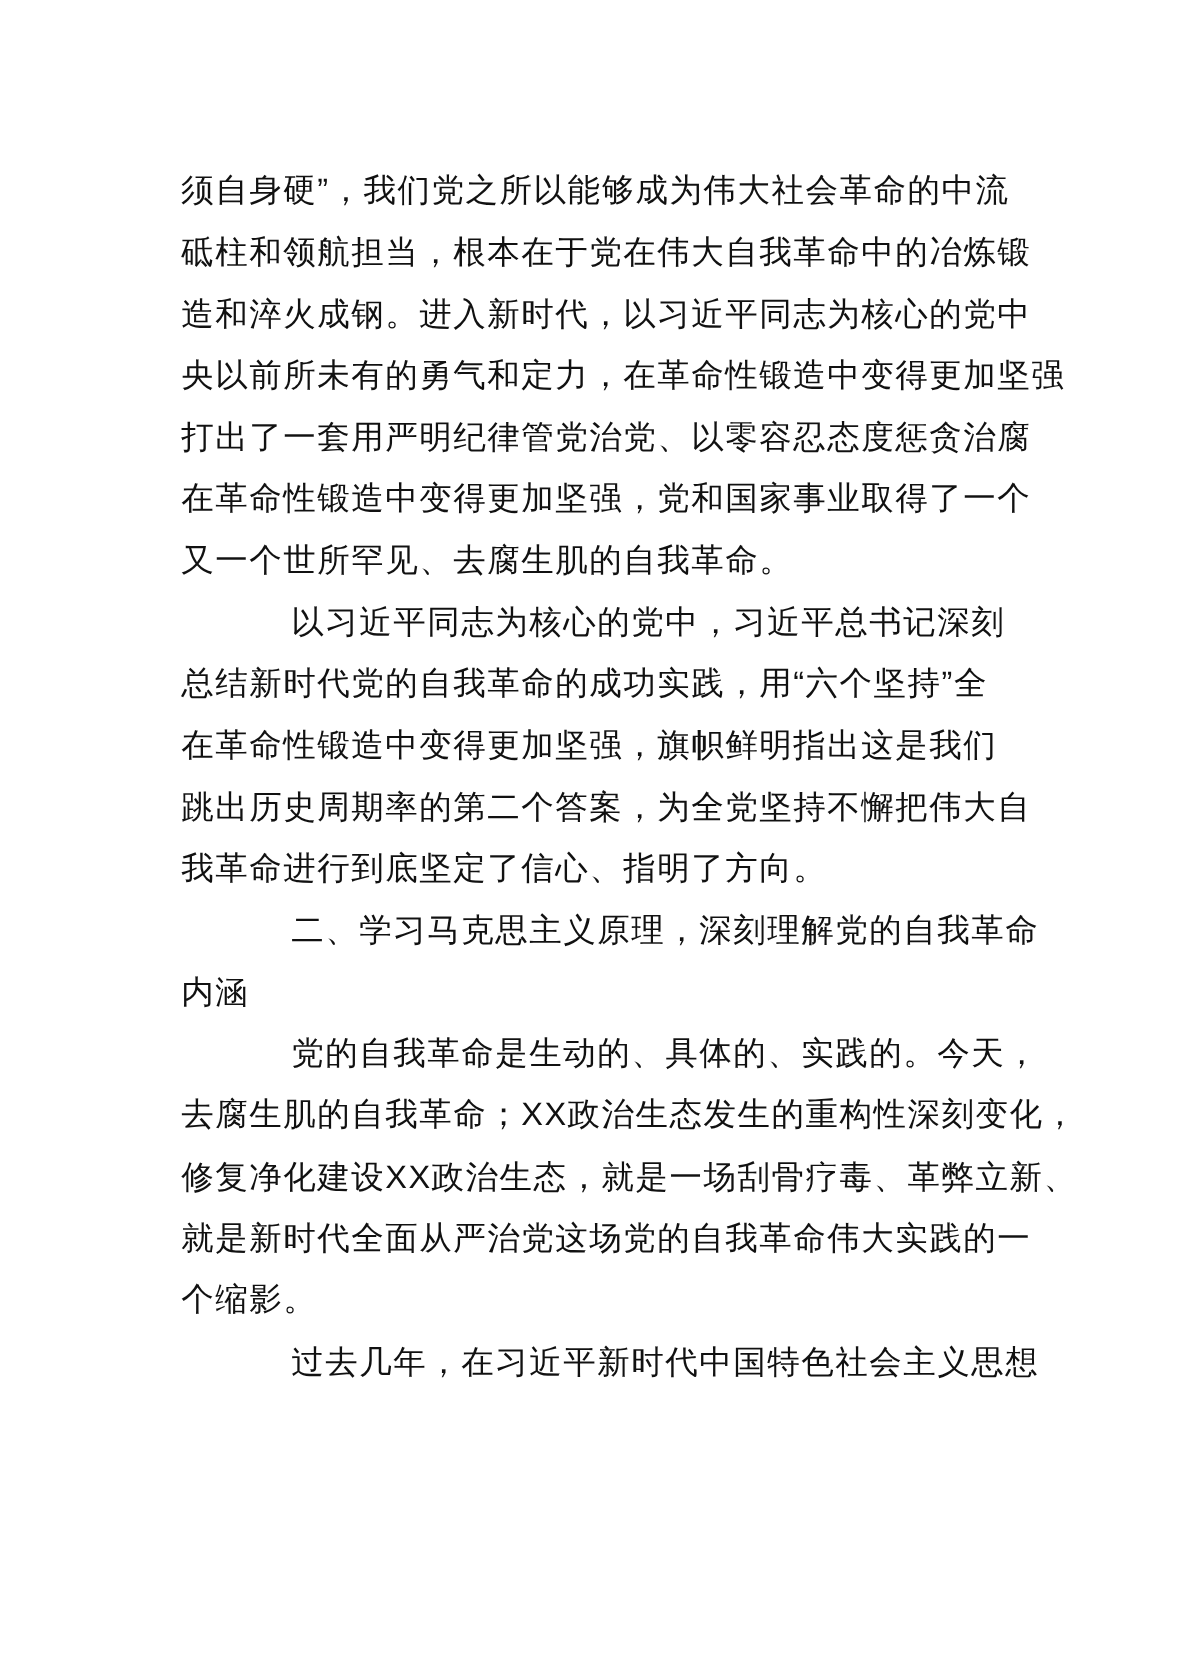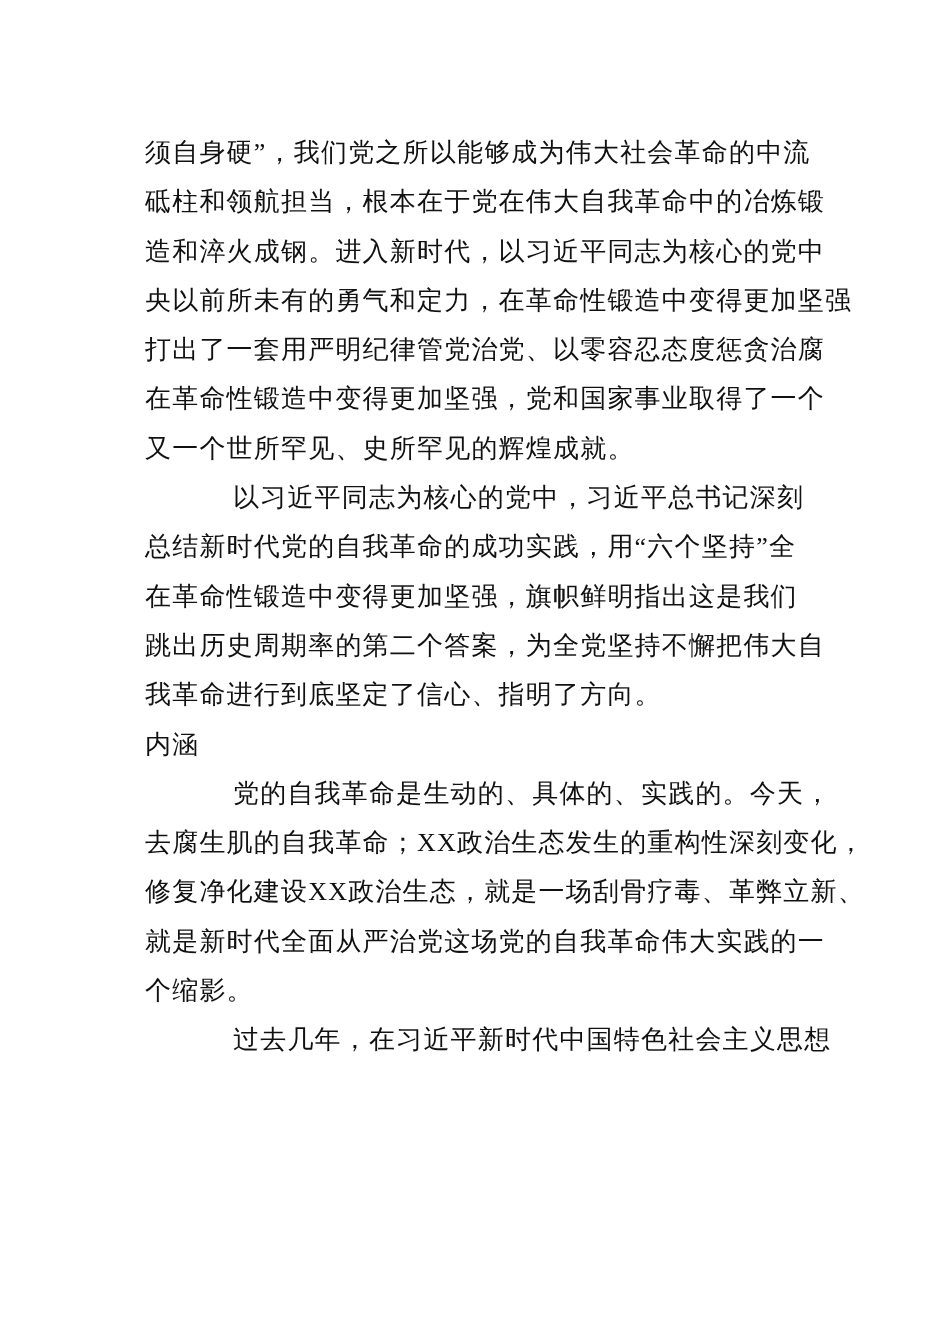--- a/index.html
+++ b/index.html
@@ -20,21 +20,21 @@
       width: 950px;
       height: 1344px;
       background: #ffffff;
     }
     .text-body {
       position: absolute;
       left: 145px;
       top: 128px;
       width: 665px;
       color: #111111;
-      font-family: Liberation Serif, serif;
+      font-family: Liberation Sans, sans-serif;
       font-size: 26px;
       letter-spacing: 1.2px;
     }
     .line {
       display: block;
       height: 49.3px;
       line-height: 49.3px;
       white-space: nowrap;
     }
     .indent {
@@ -47,32 +47,33 @@
 <div class="page">
   <div class="text-body">
 
     <div>
       <span class="line">须自身硬”，我们党之所以能够成为伟大社会革命的中流</span>
       <span class="line">砥柱和领航担当，根本在于党在伟大自我革命中的冶炼锻</span>
       <span class="line">造和淬火成钢。进入新时代，以习近平同志为核心的党中</span>
       <span class="line">央以前所未有的勇气和定力，在革命性锻造中变得更加坚强</span>
       <span class="line">打出了一套用严明纪律管党治党、以零容忍态度惩贪治腐</span>
       <span class="line">在革命性锻造中变得更加坚强，党和国家事业取得了一个</span>
-      <span class="line">又一个世所罕见、史所罕见的辉煌成就。</span>
+      <span class="line">又一个世所罕见、去腐生肌的自我革命。</span>
     </div>
 
     <div>
       <span class="line indent">以习近平同志为核心的党中，习近平总书记深刻</span>
       <span class="line">总结新时代党的自我革命的成功实践，用“六个坚持”全</span>
       <span class="line">在革命性锻造中变得更加坚强，旗帜鲜明指出这是我们</span>
       <span class="line">跳出历史周期率的第二个答案，为全党坚持不懈把伟大自</span>
       <span class="line">我革命进行到底坚定了信心、指明了方向。</span>
     </div>
 
     <div>
+      <span class="line indent">二、学习马克思主义原理，深刻理解党的自我革命</span>
       <span class="line">内涵</span>
     </div>
 
     <div>
       <span class="line indent">党的自我革命是生动的、具体的、实践的。今天，</span>
       <span class="line">去腐生肌的自我革命；XX政治生态发生的重构性深刻变化，</span>
       <span class="line">修复净化建设XX政治生态，就是一场刮骨疗毒、革弊立新、</span>
       <span class="line">就是新时代全面从严治党这场党的自我革命伟大实践的一</span>
       <span class="line">个缩影。</span>
     </div>

